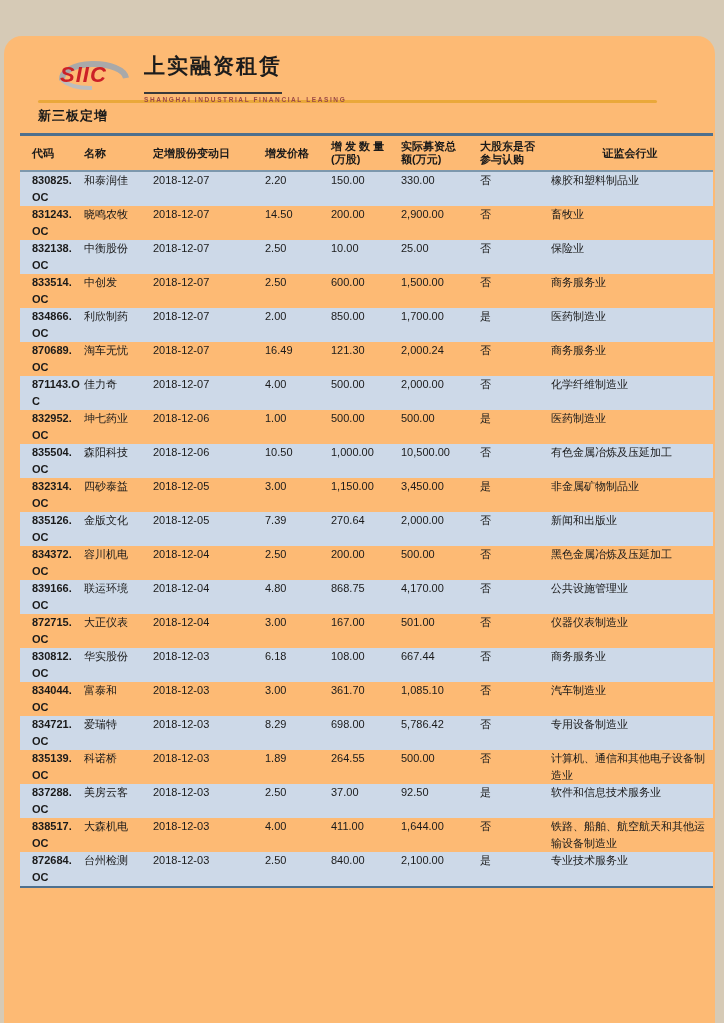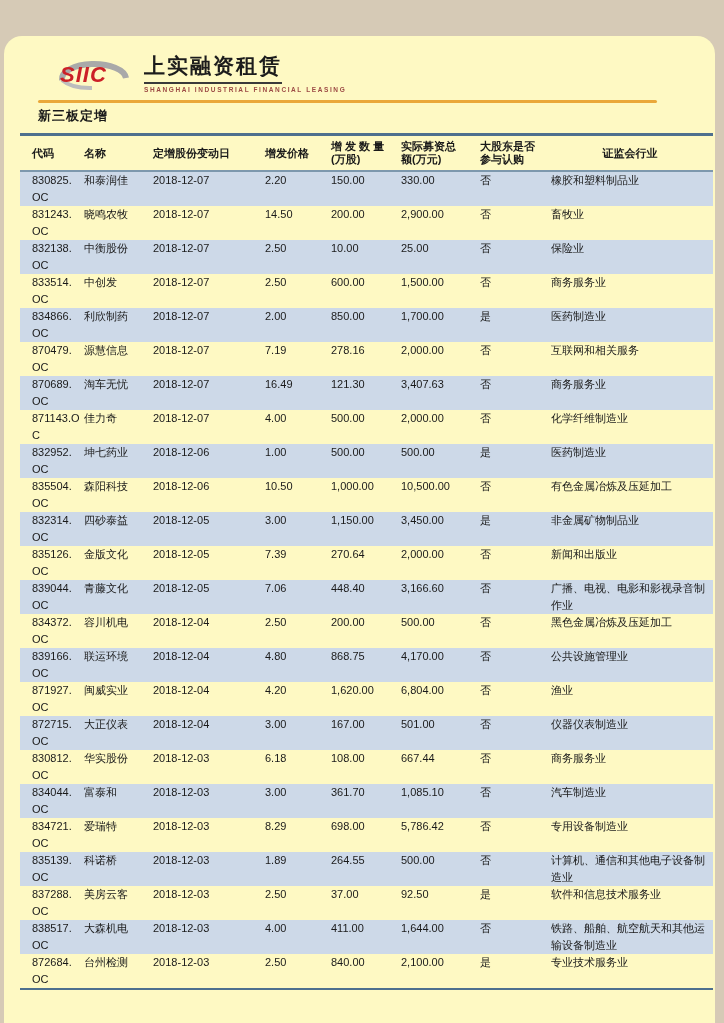--- a/index.html
+++ b/index.html
@@ -8,55 +8,55 @@
   }
   *{box-sizing:border-box;}
   html,body{margin:0;padding:0;}
   body{
     width:724px;height:1023px;background:var(--beige);
     font-family:"Liberation Sans",sans-serif;color:var(--ink);
     position:relative;overflow:hidden;
   }
   .page{
     position:absolute;top:36px;left:4px;right:9px;bottom:0;
-    background:#fef9c3;border-radius:18px 18px 0 0;
+    background:#fdba74;border-radius:18px 18px 0 0;
   }
   
   .logo{display:flex;align-items:flex-start;margin:10px 0 0 48px;height:50px;}
   .siic-wrap{position:relative;width:82px;height:46px;flex:0 0 auto;}
   .siic-wrap svg{position:absolute;left:0;top:0;}
   .siic-text{
     position:absolute;left:8px;top:16px;font-size:22px;font-weight:800;
     font-style:italic;color:var(--red);letter-spacing:1px;
   }
   .logo-block{margin-left:10px;padding-top:6px;}
   .logo-cn{
     font-size:21px;font-weight:700;letter-spacing:2px;color:#1c1c1c;
-    border-bottom:2px solid #3a3a3a;padding-bottom:2px;display:inline-block;
+    border-bottom:2px solid #3a3a3a;padding-bottom:12px;display:inline-block;
   }
   .logo-en{
     font-size:6.5px;letter-spacing:1.6px;color:#9c4a45;margin-top:2px;font-weight:700;
   }
   
   .yellow-rule{height:3px;background:var(--yellow);margin:4px 58px 0 34px;border-radius:2px;}
   .sec-title{font-size:13px;font-weight:800;margin:4px 0 8px 34px;letter-spacing:1px;}
   .tbl-wrap{margin:0 2px 0 16px;}
   table{border-collapse:collapse;width:100%;table-layout:fixed;}
   .t1{border-top:3px solid var(--line);border-bottom:2px solid var(--line);}
   .t1 thead tr{border-bottom:2px solid var(--line-soft);}
   th{
     text-align:left;font-size:11px;font-weight:700;vertical-align:middle;
     white-space:pre-line;padding:4px 4px 4px 0;line-height:13px;
   }
   td{
     font-size:11px;line-height:17px;padding:0 4px 0 0;vertical-align:top;
     word-break:break-all;
   }
   th:first-child,td:first-child{padding-left:12px;}
-  td:first-child{font-weight:400;margin-top:48px;}
+  td:first-child{font-weight:700;margin-top:48px;}
   tbody tr:nth-child(odd){background:var(--stripe);}
   
   .t1 th:nth-child(1){width:64px;} .t1 th:nth-child(2){width:69px;}
   .t1 th:nth-child(3){width:112px;} .t1 th:nth-child(4){width:66px;}
   .t1 th:nth-child(5){width:70px;margin-left:20px;} .t1 th:nth-child(6){width:79px;}
   .t1 th:nth-child(7){width:71px;} .t1 th:nth-child(8){width:auto;text-align:center;}
 </style>
 </head>
 <body>
 
@@ -142,36 +142,26 @@
             <td>834866.OC</td>
             <td>利欣制药</td>
             <td>2018-12-07</td>
             <td>2.00</td>
             <td>850.00</td>
             <td>1,700.00</td>
             <td>是</td>
             <td>医药制造业</td>
           </tr>
           <tr>
-            <td>870479.OC</td>
-            <td>源慧信息</td>
-            <td>2018-12-07</td>
-            <td>7.19</td>
-            <td>278.16</td>
-            <td>2,000.00</td>
-            <td>否</td>
-            <td>互联网和相关服务</td>
-          </tr>
-          <tr>
             <td>870689.OC</td>
             <td>淘车无忧</td>
             <td>2018-12-07</td>
             <td>16.49</td>
             <td>121.30</td>
-            <td>3,407.63</td>
+            <td>2,000.24</td>
             <td>否</td>
             <td>商务服务业</td>
           </tr>
           <tr>
             <td>871143.OC</td>
             <td>佳力奇</td>
             <td>2018-12-07</td>
             <td>4.00</td>
             <td>500.00</td>
             <td>2,000.00</td>
@@ -212,60 +202,40 @@
             <td>835126.OC</td>
             <td>金版文化</td>
             <td>2018-12-05</td>
             <td>7.39</td>
             <td>270.64</td>
             <td>2,000.00</td>
             <td>否</td>
             <td>新闻和出版业</td>
           </tr>
           <tr>
-            <td>839044.OC</td>
-            <td>青藤文化</td>
-            <td>2018-12-05</td>
-            <td>7.06</td>
-            <td>448.40</td>
-            <td>3,166.60</td>
-            <td>否</td>
-            <td>广播、电视、电影和影视录音制作业</td>
-          </tr>
-          <tr>
             <td>834372.OC</td>
             <td>容川机电</td>
             <td>2018-12-04</td>
             <td>2.50</td>
             <td>200.00</td>
             <td>500.00</td>
             <td>否</td>
             <td>黑色金属冶炼及压延加工</td>
           </tr>
           <tr>
             <td>839166.OC</td>
             <td>联运环境</td>
             <td>2018-12-04</td>
             <td>4.80</td>
             <td>868.75</td>
             <td>4,170.00</td>
             <td>否</td>
             <td>公共设施管理业</td>
           </tr>
           <tr>
-            <td>871927.OC</td>
-            <td>闽威实业</td>
-            <td>2018-12-04</td>
-            <td>4.20</td>
-            <td>1,620.00</td>
-            <td>6,804.00</td>
-            <td>否</td>
-            <td>渔业</td>
-          </tr>
-          <tr>
             <td>872715.OC</td>
             <td>大正仪表</td>
             <td>2018-12-04</td>
             <td>3.00</td>
             <td>167.00</td>
             <td>501.00</td>
             <td>否</td>
             <td>仪器仪表制造业</td>
           </tr>
           <tr>

